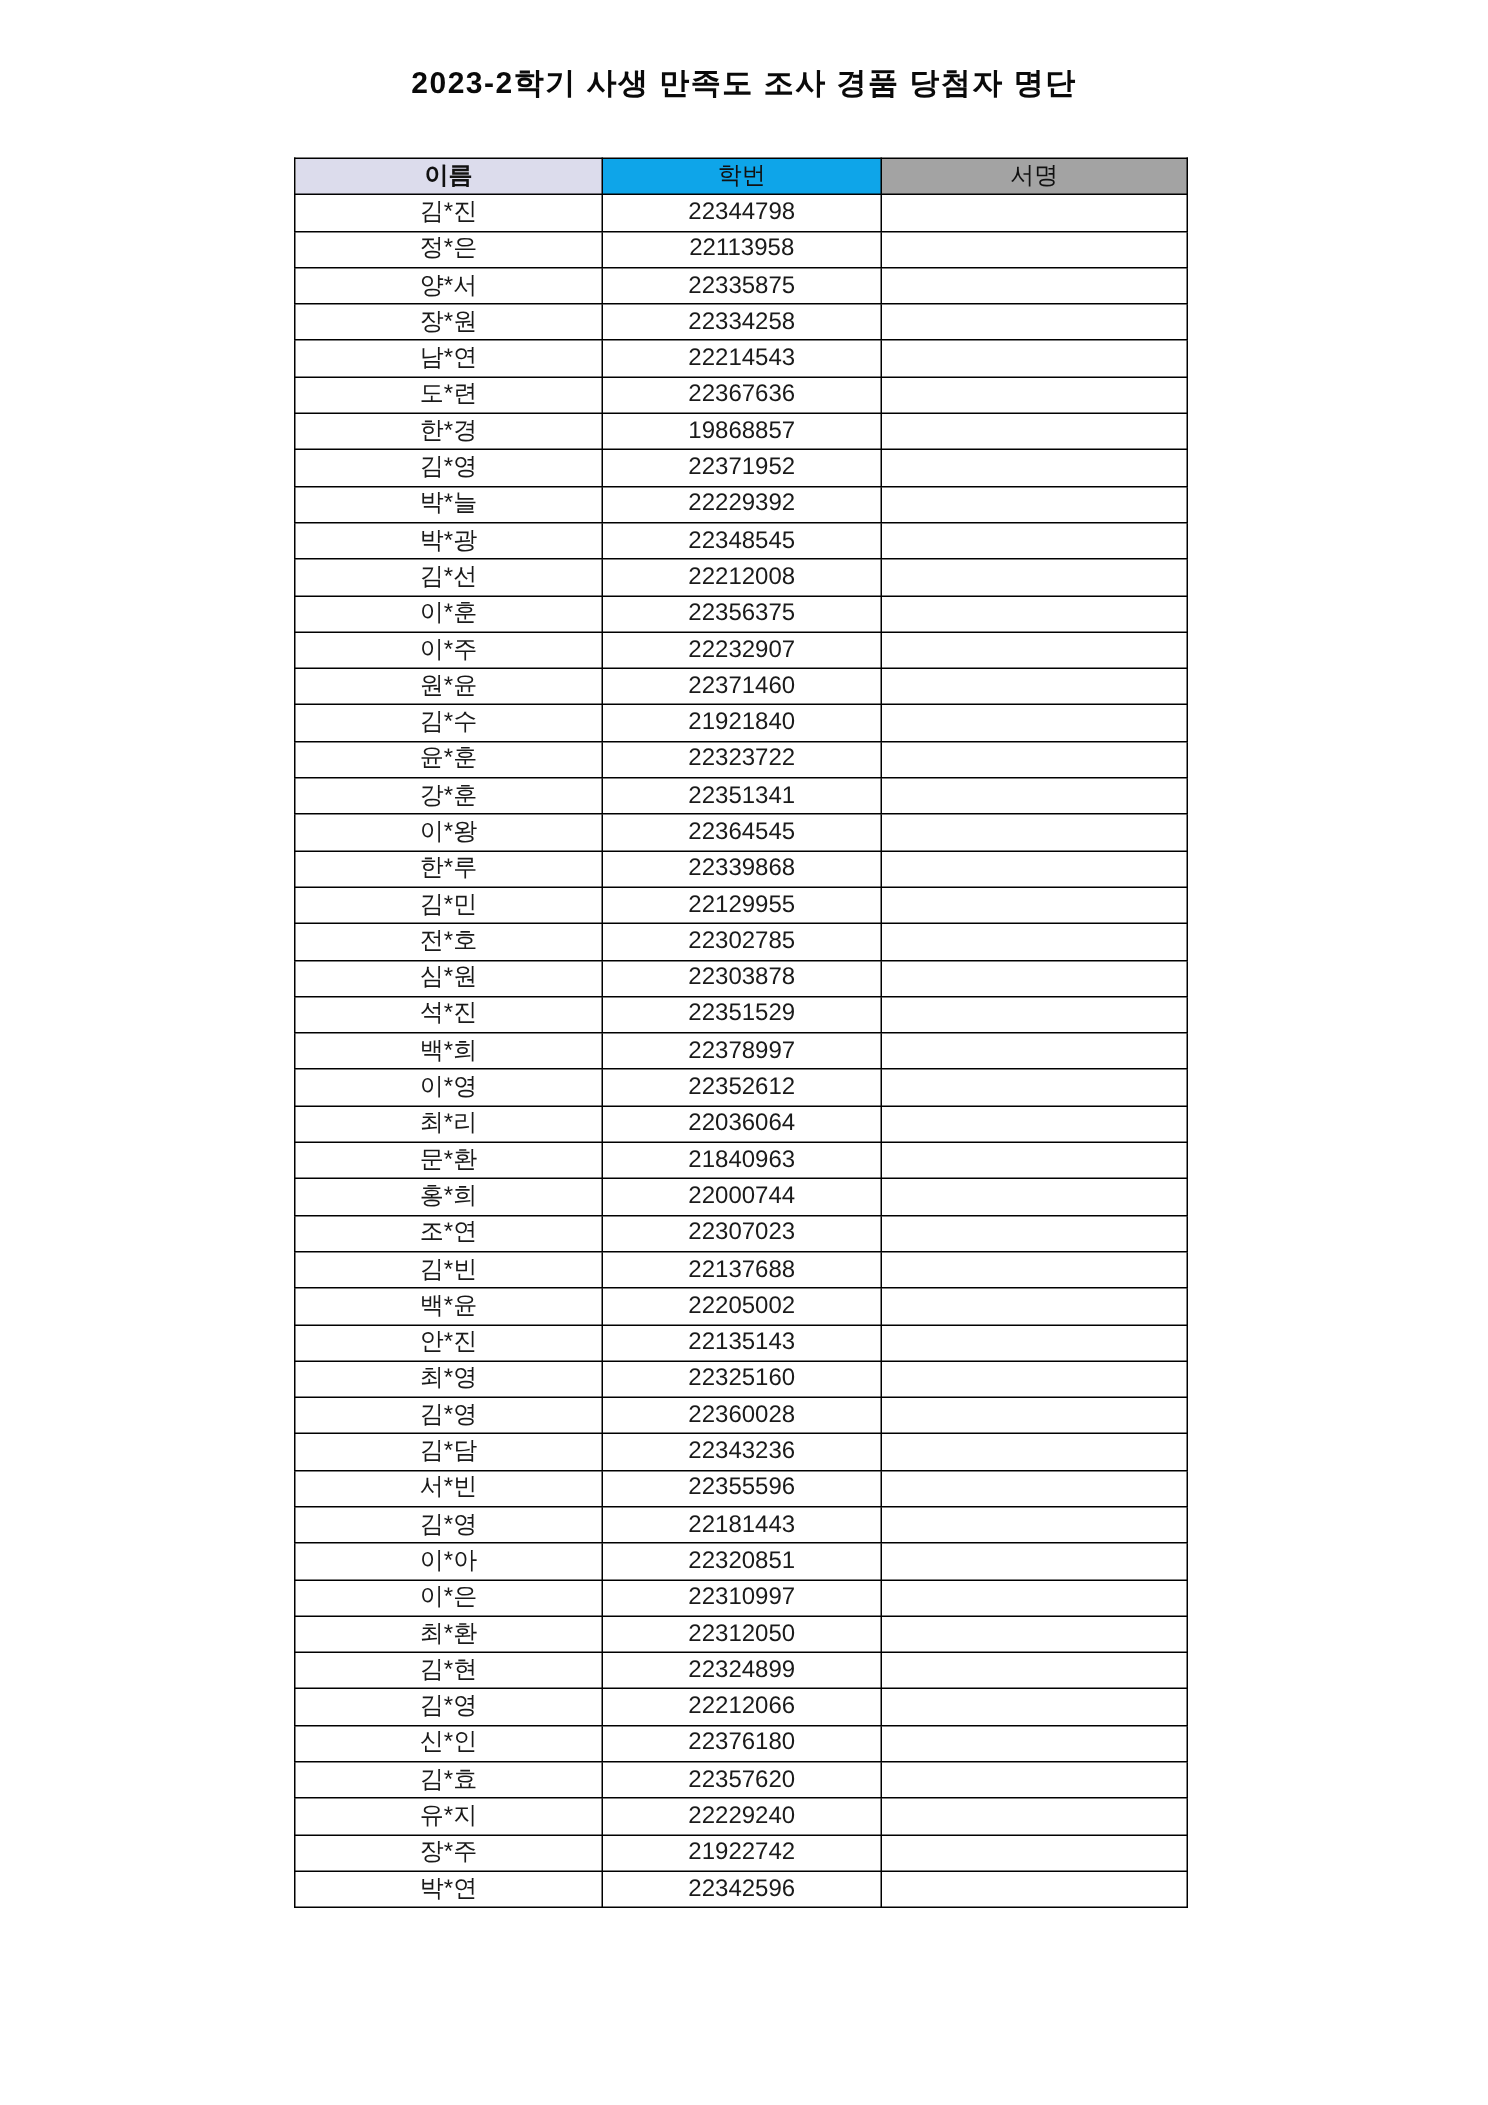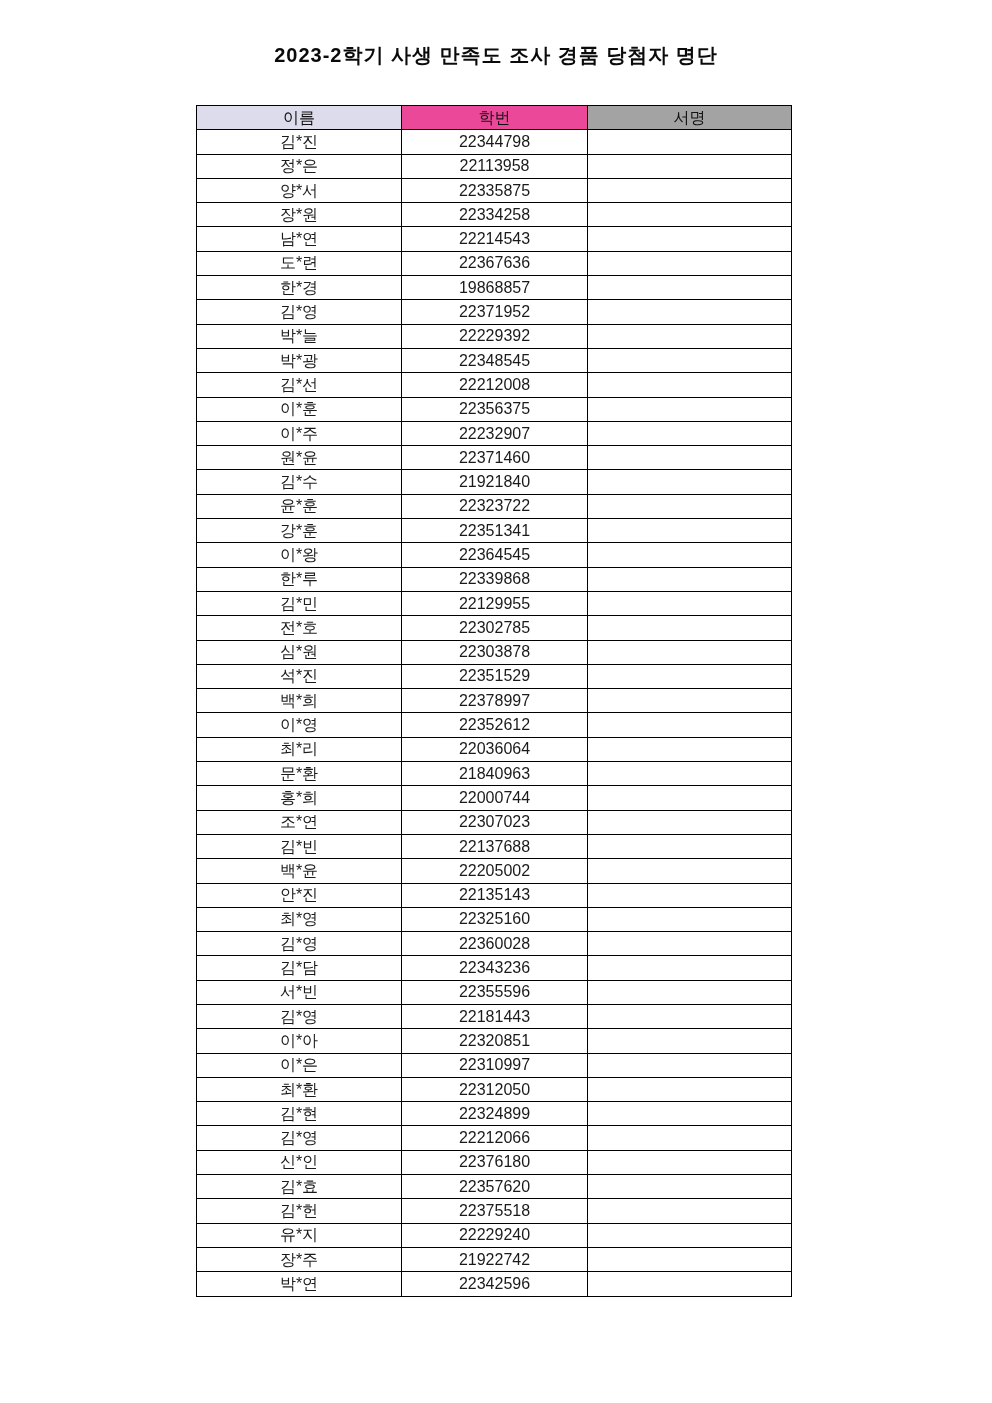--- a/index.html
+++ b/index.html
@@ -65,22 +65,22 @@
   <div class="page-title">2023-2학기 사생 만족도 조사 경품 당첨자 명단</div>
 
   <table class="winner-table">
     <colgroup>
       <col style="width:205px">
       <col style="width:186px">
       <col style="width:204px">
     </colgroup>
     <thead>
       <tr>
-        <th style="background: rgb(220, 220, 236);">이름</th>
-        <th style="background: #ec4899;">학번</th>
+        <th style="background: rgb(220, 220, 236); font-weight: bold;">이름</th>
+        <th style="background: #0ea5e9;">학번</th>
         <th style="background: #a3a3a3;">서명</th>
       </tr>
     </thead>
     <tbody>
         <tr>
           <td>김*진</td>
           <td>22344798</td>
           <td></td>
         </tr>
         <tr>
@@ -292,25 +292,20 @@
           <td>신*인</td>
           <td>22376180</td>
           <td></td>
         </tr>
         <tr>
           <td>김*효</td>
           <td>22357620</td>
           <td></td>
         </tr>
         <tr>
-          <td>김*헌</td>
-          <td>22375518</td>
-          <td></td>
-        </tr>
-        <tr>
           <td>유*지</td>
           <td>22229240</td>
           <td></td>
         </tr>
         <tr>
           <td>장*주</td>
           <td>21922742</td>
           <td></td>
         </tr>
         <tr>

